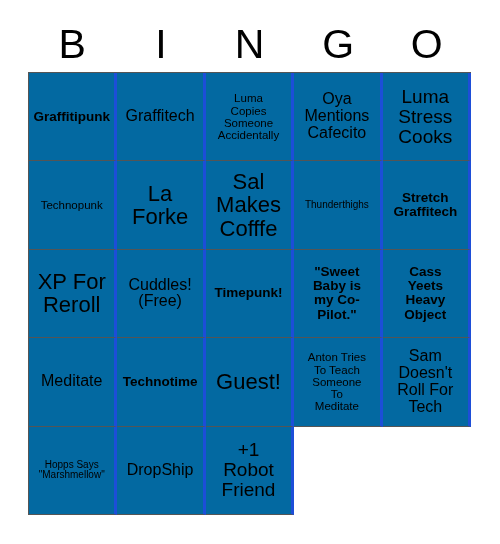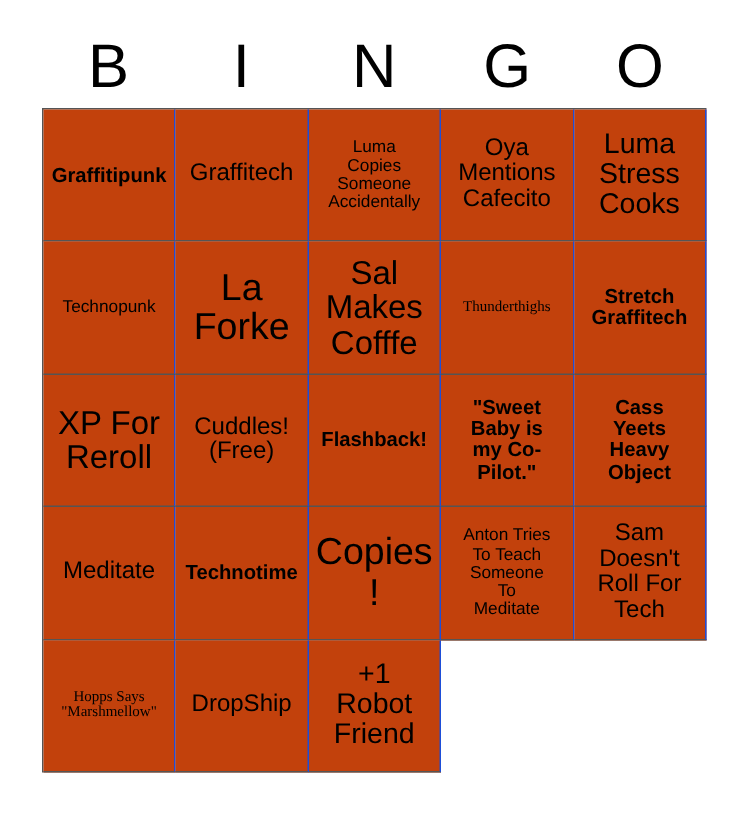--- a/index.html
+++ b/index.html
@@ -55,49 +55,49 @@
     border-top: 1px solid #555555;
     border-left: 1px solid #555555;
     display: grid;
     grid-template-columns: repeat(5, 1fr);
     grid-template-rows: repeat(5, 1fr);
     background: #ffffff;
   }
 
   .bingo-cell {
     box-sizing: border-box;
-    border-right: 1px solid #1d4ed8;
+    border-right: 3px solid #1d4ed8;
     border-bottom: 1px solid #555555;
     display: flex;
     align-items: center;
     justify-content: center;
     text-align: center;
     padding: 1px 2px;
     overflow: hidden;
-    background: #c2410c;
+    background: #0369a1;
   }
 
   .bingo-cell .cell-text {
     display: block;
     width: 100%;
     line-height: 1.06;
     word-wrap: break-word;
     overflow-wrap: break-word;
     hyphens: none;
     white-space: pre-line;
   }
 
   
-  .fs-xxl .cell-text { font-size: 25px; }
+  .fs-xxl .cell-text { font-size: 22px; }
   .fs-xl  .cell-text { font-size: 22px; }
   .fs-lg  .cell-text { font-size: 19px; }
   .fs-md  .cell-text { font-size: 16px; }
   .fs-sm  .cell-text { font-size: 13.5px; font-weight: bold; }
   .fs-xs  .cell-text { font-size: 11.5px; }
-  .fs-xxs .cell-text { font-size: 10px; font-family: Liberation Serif, serif; }
+  .fs-xxs .cell-text { font-size: 10px; }
 </style>
 </head>
 <body>
 
 <div id="card-root">
 
   <div id="bingo-header">
     <span class="header-letter">B</span>
     <span class="header-letter">I</span>
     <span class="header-letter">N</span>
@@ -149,42 +149,42 @@
       </div>
       <div class="bingo-cell fs-xl">
         <span class="cell-text">XP For
 Reroll</span>
       </div>
       <div class="bingo-cell fs-md">
         <span class="cell-text">Cuddles!
 (Free)</span>
       </div>
       <div class="bingo-cell fs-sm">
-        <span class="cell-text">Flashback!</span>
+        <span class="cell-text">Timepunk!</span>
       </div>
       <div class="bingo-cell fs-sm">
         <span class="cell-text">"Sweet
 Baby is
 my Co-
 Pilot."</span>
       </div>
       <div class="bingo-cell fs-sm">
         <span class="cell-text">Cass
 Yeets
 Heavy
 Object</span>
       </div>
       <div class="bingo-cell fs-md">
         <span class="cell-text">Meditate</span>
       </div>
       <div class="bingo-cell fs-sm">
         <span class="cell-text">Technotime</span>
       </div>
       <div class="bingo-cell fs-xxl">
-        <span class="cell-text">Copies!</span>
+        <span class="cell-text">Guest!</span>
       </div>
       <div class="bingo-cell fs-xs">
         <span class="cell-text">Anton Tries
 To Teach
 Someone
 To
 Meditate</span>
       </div>
       <div class="bingo-cell fs-md">
         <span class="cell-text">Sam

